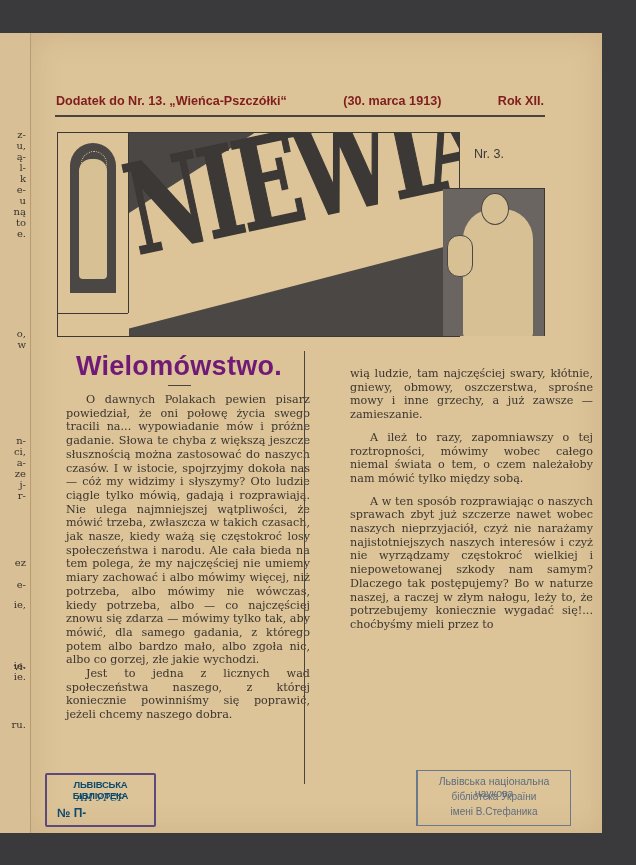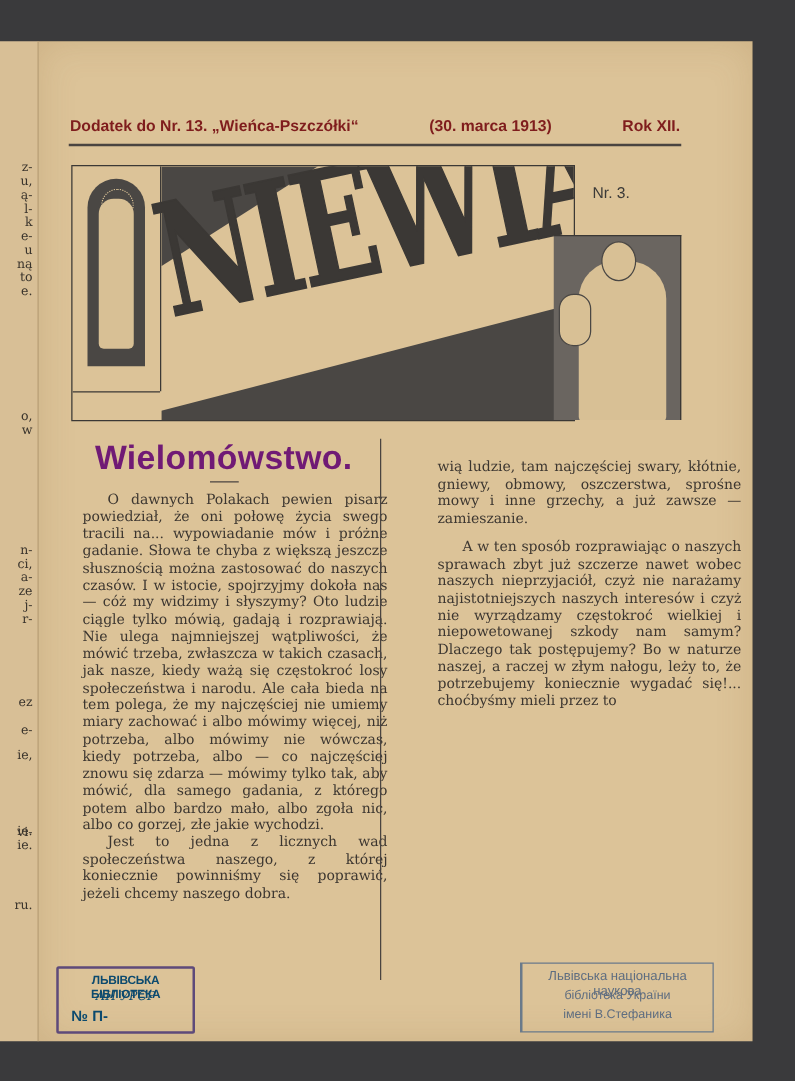--- a/index.html
+++ b/index.html
@@ -105,20 +105,21 @@
 
   <div class="col col-left">
     <p class="indent">O dawnych Polakach pewien pisarz powiedział, że oni połowę życia swego tracili na... wypowiadanie mów i próżne gadanie. Słowa te chyba z większą jeszcze słusznością można zastosować do naszych czasów. I w istocie, spojrzyjmy dokoła nas — cóż my widzimy i słyszymy? Oto ludzie ciągle tylko mówią, gadają i rozprawiają. Nie ulega najmniejszej wątpliwości, że mówić trzeba, zwłaszcza w takich czasach, jak nasze, kiedy ważą się częstokroć losy społeczeństwa i narodu. Ale cała bieda na tem polega, że my najczęściej nie umiemy miary zachować i albo mówimy więcej, niż potrzeba, albo mówimy nie wówczas, kiedy potrzeba, albo — co najczęściej znowu się zdarza — mówimy tylko tak, aby mówić, dla samego gadania, z którego potem albo bardzo mało, albo zgoła nic, albo co gorzej, złe jakie wychodzi.</p>
     <p class="indent">Jest to jedna z licznych wad społeczeństwa naszego, z której koniecznie powinniśmy się poprawić, jeżeli chcemy naszego dobra.</p>
   </div>
 
   <div class="col-divider"></div>
 
   <div class="col col-right">
     <p>wią ludzie, tam najczęściej swary, kłótnie, gniewy, obmowy, oszczerstwa, sprośne mowy i inne grzechy, a już zawsze — zamieszanie.</p>
+    <p class="indent gap">A ileż to razy, zapomniawszy o tej roztropności, mówimy wobec całego niemal świata o tem, o czem należałoby nam mówić tylko między sobą.</p>
     <p class="indent gap">A w ten sposób rozprawiając o naszych sprawach zbyt już szczerze nawet wobec naszych nieprzyjaciół, czyż nie narażamy najistotniejszych naszych interesów i czyż nie wyrządzamy częstokroć wielkiej i niepowetowanej szkody nam samym? Dlaczego tak postępujemy? Bo w naturze naszej, a raczej w złym nałogu, leży to, że potrzebujemy koniecznie wygadać się!... choćbyśmy mieli przez to</p>
   </div>
 
   <div class="stamp-left">
     <div class="l1">ЛЬВІВСЬКА БІБЛІОТЕКА</div>
     <div class="l2">АН УРСР</div>
     <div class="l3">№ П-</div>
   </div>
   <div class="stamp-right">
     <div class="l1">Львівська національна наукова</div>

